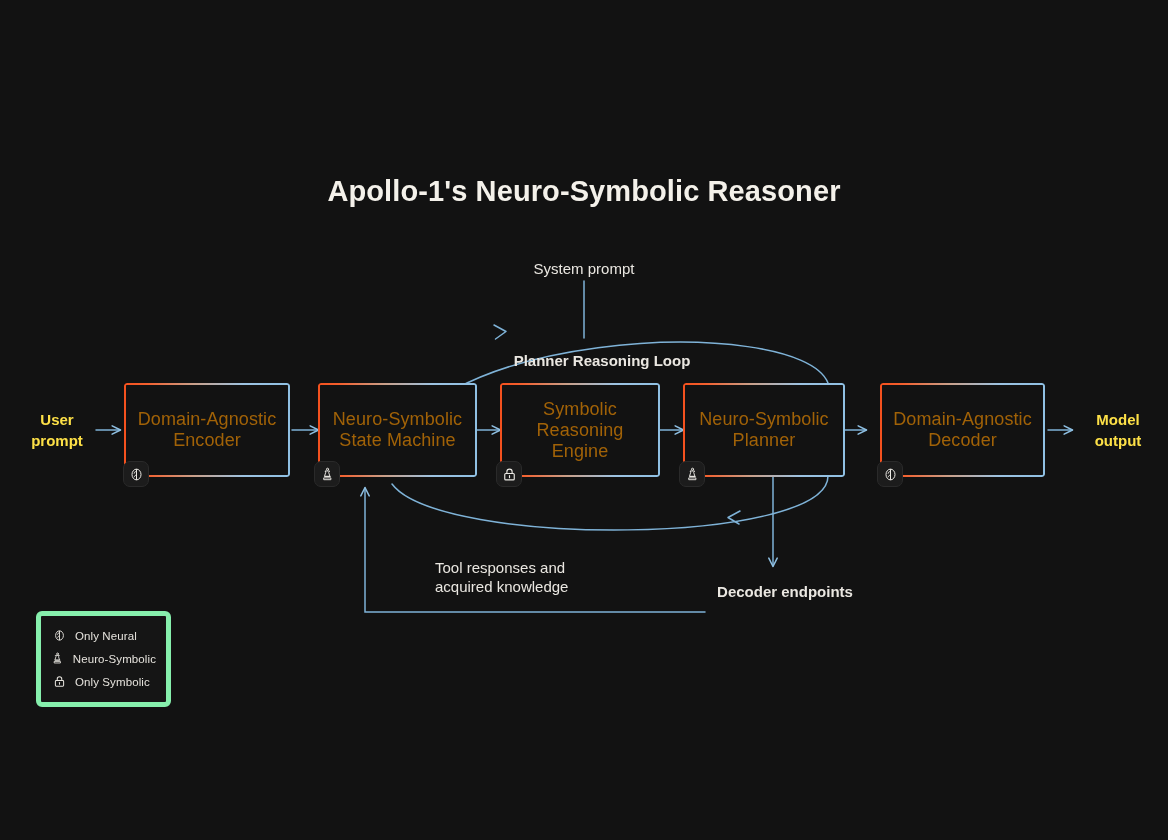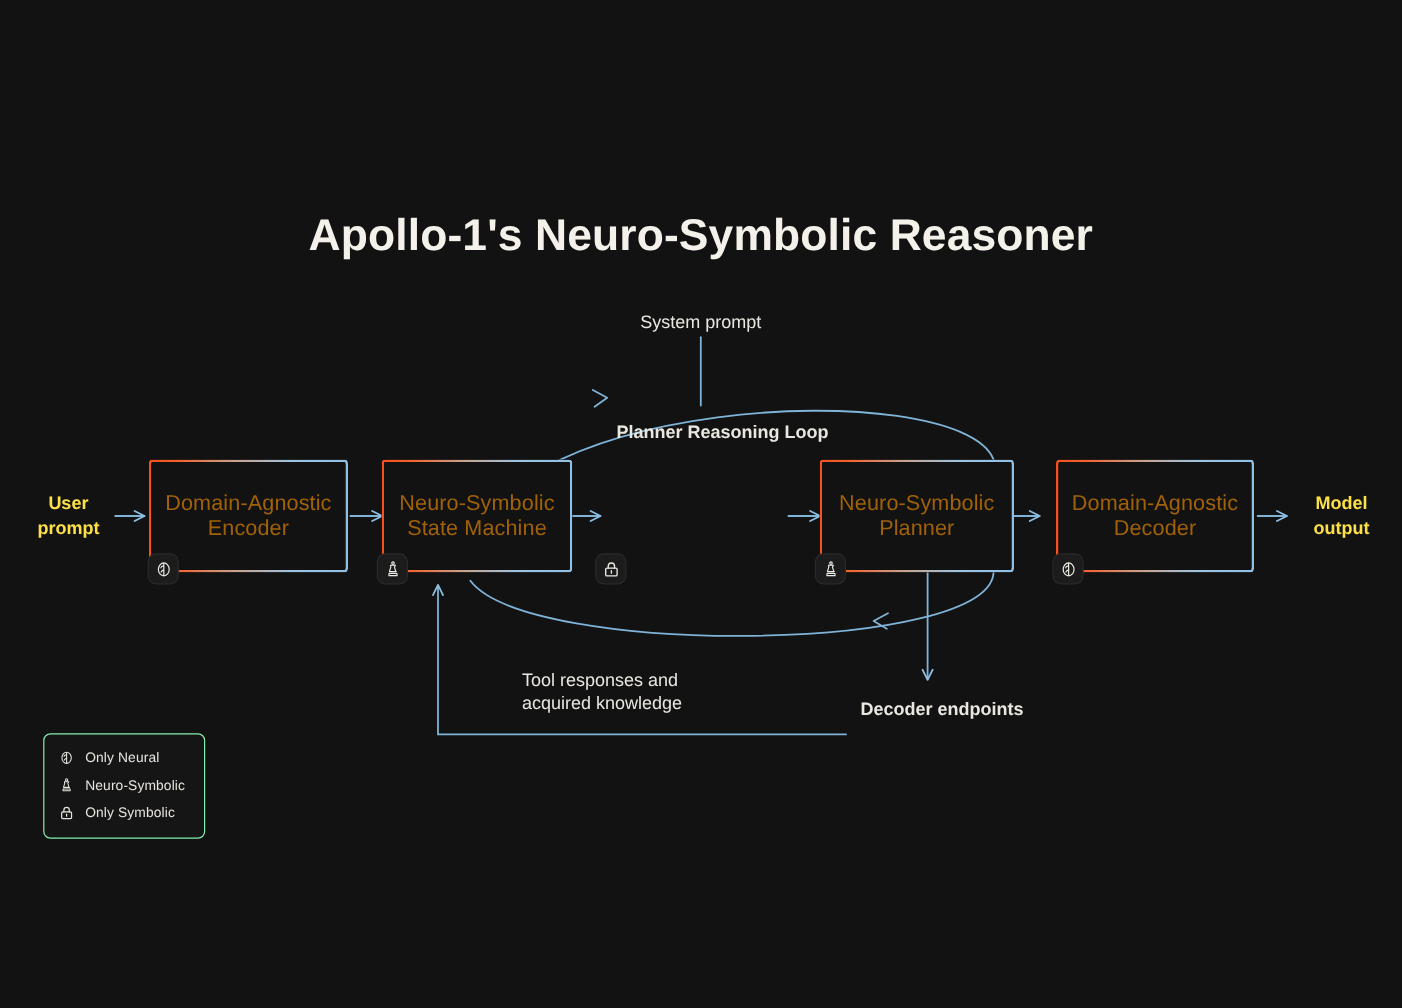--- a/index.html
+++ b/index.html
@@ -18,21 +18,21 @@
     position: absolute; inset: 0;
     width: 1168px; height: 840px;
   }
 
   
   #title {
     position: absolute;
     left: 0; top: 175px;
     width: 1168px;
     text-align: center;
-    font-size: 37px;
+    font-size: 29px;
     font-weight: 700;
     letter-spacing: 0.1px;
     color: #f4f1ea;
   }
 
   
   #wires {
     position: absolute; left: 0; top: 0;
     width: 1168px; height: 840px;
     pointer-events: none;
@@ -113,21 +113,21 @@
   }
   .floating.bold { font-weight: 700; }
   .floating.center { text-align: center; }
   .sub { color: #9d9d9d; font-weight: 400; }
 
   
   #legend {
     position: absolute;
     left: 36px; top: 611px;
     width: 135px;
-    border: 1px solid #86efac;
+    border: 5px solid #86efac;
     border-radius: 6px;
     background: #151515;
     padding: 8px 10px 9px 10px;
   }
   .legend-row {
     display: flex;
     align-items: center;
     gap: 8px;
     height: 23px;
   }
@@ -198,20 +198,27 @@
   </div>
 
   <div class="node" style="left:318px; top:383px; width:159px;">
     <div class="frame"></div>
     <div class="inner">
       <div class="label">Neuro-Symbolic
 State Machine</div>
     </div>
   </div>
 
+  <div class="node" style="left:500px; top:383px; width:160px;">
+    <div class="frame"></div>
+    <div class="inner">
+      <div class="label">Symbolic
+Reasoning Engine</div>
+    </div>
+  </div>
 
   <div class="node" style="left:683px; top:383px; width:162px;">
     <div class="frame"></div>
     <div class="inner">
       <div class="label">Neuro-Symbolic
 Planner</div>
     </div>
   </div>
 
   <div class="node" style="left:880px; top:383px; width:165px;">

